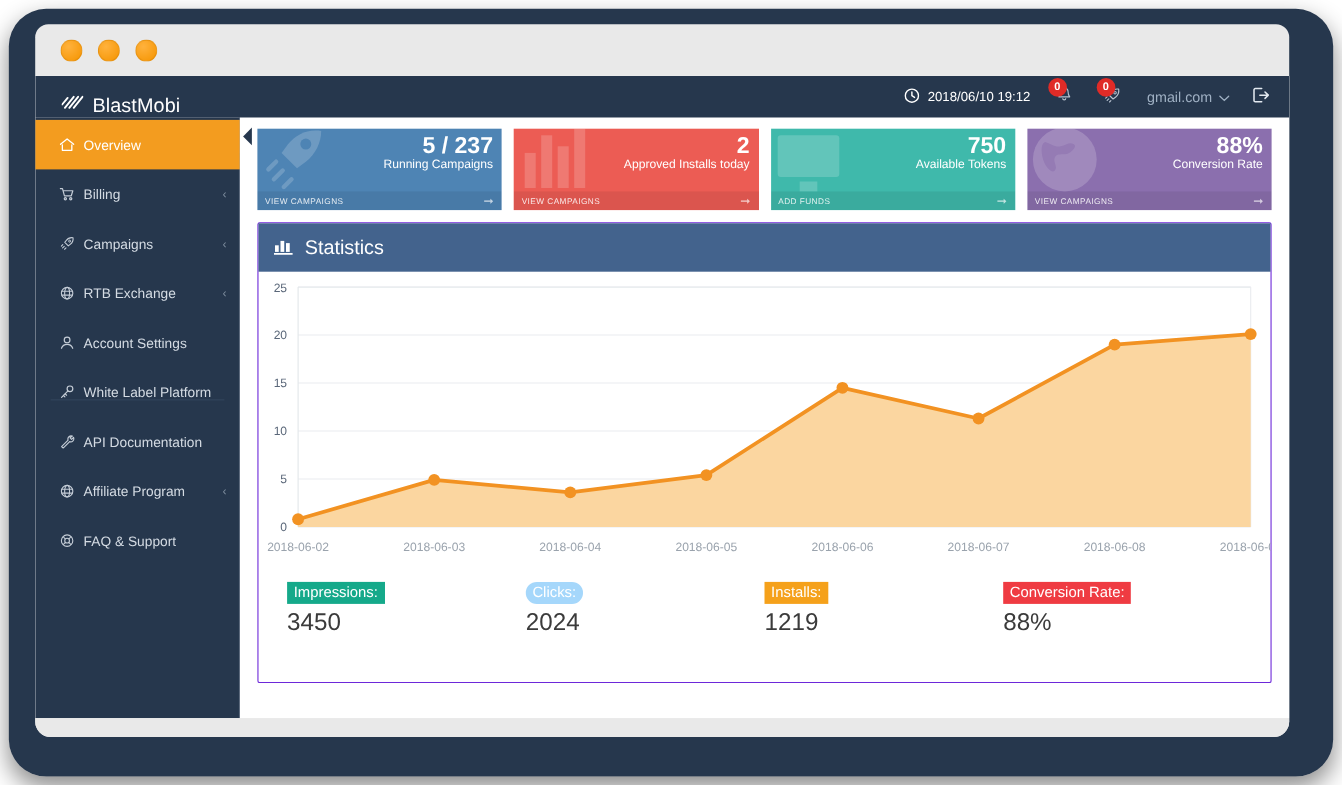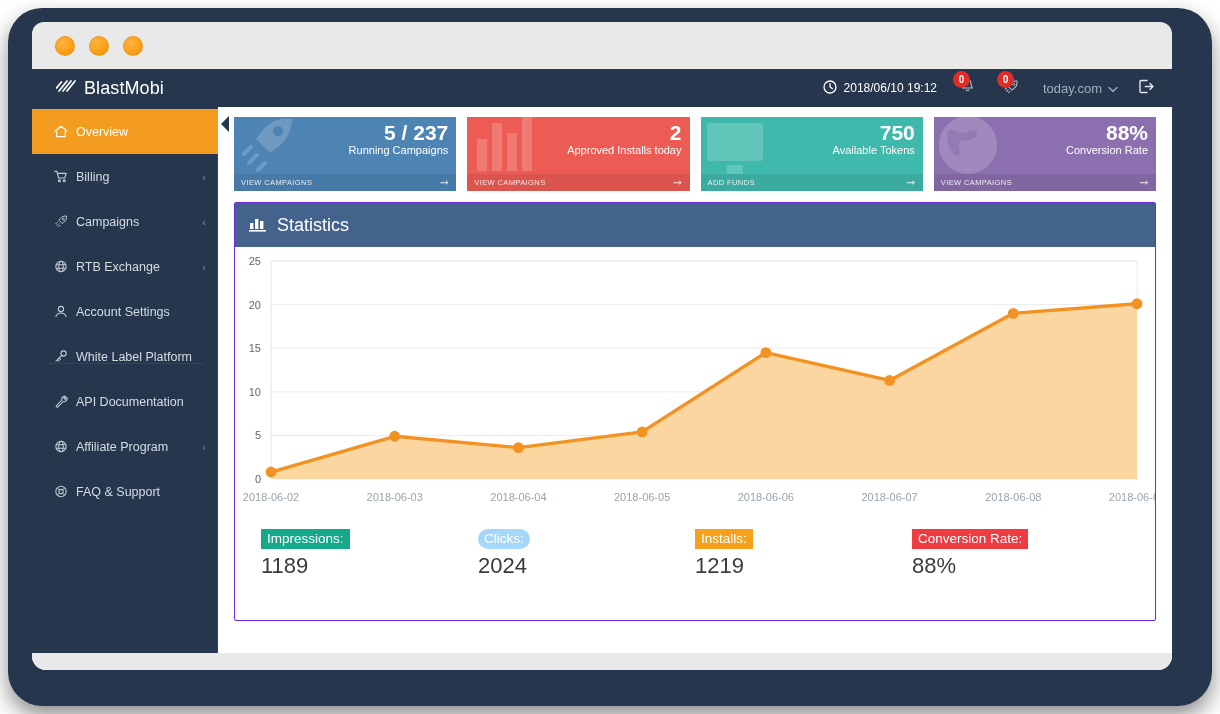--- a/index.html
+++ b/index.html
@@ -60,21 +60,21 @@
 
   
   #topbar {
     position: absolute; left: 0; top: 0;
     width: 100%; height: 38px;
     background: #26374d;
     display: flex; align-items: center;
   }
   #brand {
     width: 186px; height: 38px;
-    display: flex; align-items: center; gap: 8px;
+    display: flex; align-items: flex-end; gap: 8px;
     padding-left: 24px;
     color: #ffffff;
   }
   #brand .logo-mark { display: block; }
   #brand .brand-text {
     font-size: 18px; font-weight: 400; letter-spacing: .1px;
     color: #ffffff;
   }
   #topbar-right {
     margin-left: auto;
@@ -306,21 +306,21 @@
           <span>
             <svg width="17" height="17" viewBox="0 0 18 18">
               <path d="M14.8 3.2c-3.1-.5-6 .8-7.8 3.1L5.3 8.6l4.1 4.1 2.3-1.7c2.3-1.8 3.6-4.7 3.1-7.8z" fill="none" stroke="#b7c2cf" stroke-width="1.1" stroke-linejoin="round"></path>
               <circle cx="11.3" cy="6.7" r="1.2" fill="none" stroke="#b7c2cf" stroke-width="1"></circle>
               <path d="M5.3 12.5l-1.6 1.6M3.6 10.6l-1.3 1.3M7.3 14.3l-1.3 1.3" fill="none" stroke="#b7c2cf" stroke-width="1.1" stroke-linecap="round"></path>
             </svg>
           </span>
         </span>
 
         <span class="tb-user">
-          <span>today.com</span>
+          <span>gmail.com</span>
           <span>
             <svg width="10" height="7" viewBox="0 0 10 7">
                 <path d="M1 1.5L5 5.3 9 1.5" fill="none" stroke="#9fb0c3" stroke-width="1.2" stroke-linecap="round"></path>
               </svg>
           </span>
         </span>
 
         <span>
           <svg width="20" height="19" viewBox="0 0 20 19">
             <path d="M11 3.5H5.2c-.7 0-1.2.5-1.2 1.2v9.6c0 .7.5 1.2 1.2 1.2H11" fill="none" stroke="#e3e9f0" stroke-width="1.4" stroke-linecap="round"></path>
@@ -556,21 +556,21 @@
               <text x="407.14285714285717" y="254" class="xlabel">2018-06-05</text>
               <text x="530.8571428571429" y="254" class="xlabel">2018-06-06</text>
               <text x="654.5714285714286" y="254" class="xlabel">2018-06-07</text>
               <text x="778.2857142857143" y="254" class="xlabel">2018-06-08</text>
               <text x="902" y="254" class="xlabel">2018-06-09</text>
             </svg>
 
           <div id="metrics">
             <div class="metric m-impressions">
               <span class="mtag">Impressions:</span>
-              <div class="mval">1189</div>
+              <div class="mval">3450</div>
             </div>
             <div class="metric m-clicks">
               <span class="mtag">Clicks:</span>
               <div class="mval">2024</div>
             </div>
             <div class="metric m-installs">
               <span class="mtag">Installs:</span>
               <div class="mval">1219</div>
             </div>
             <div class="metric m-conversion">

